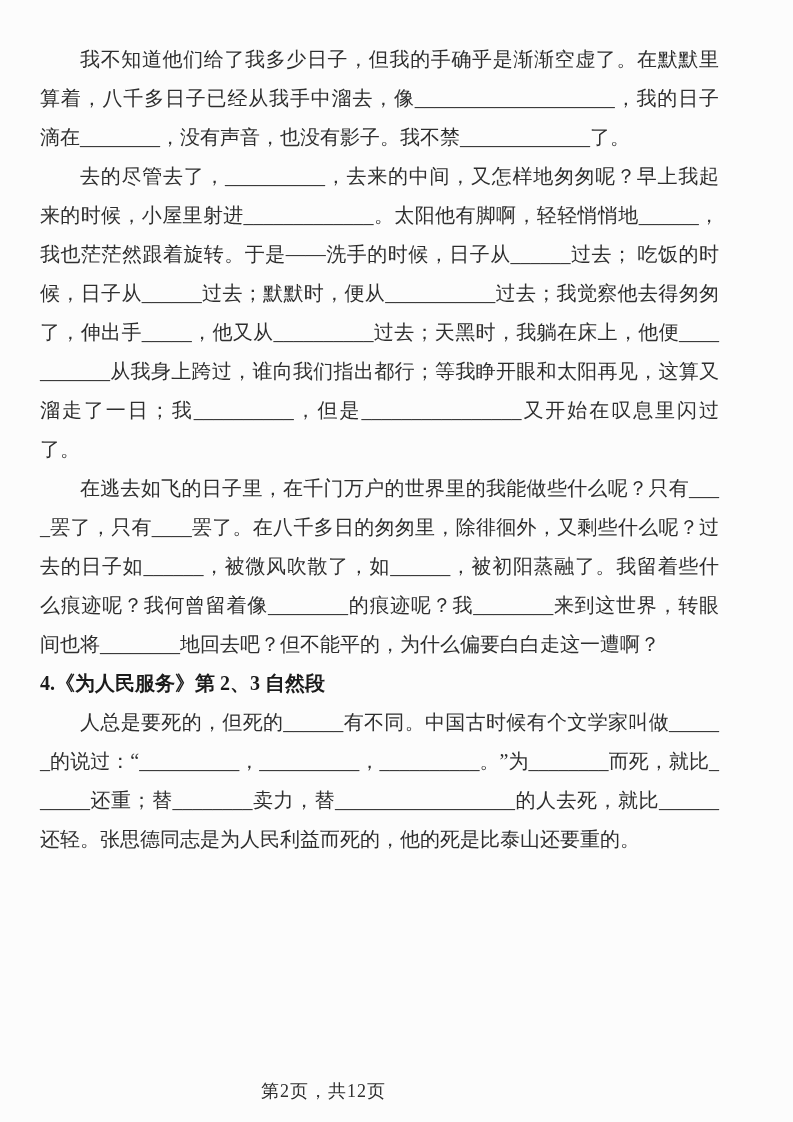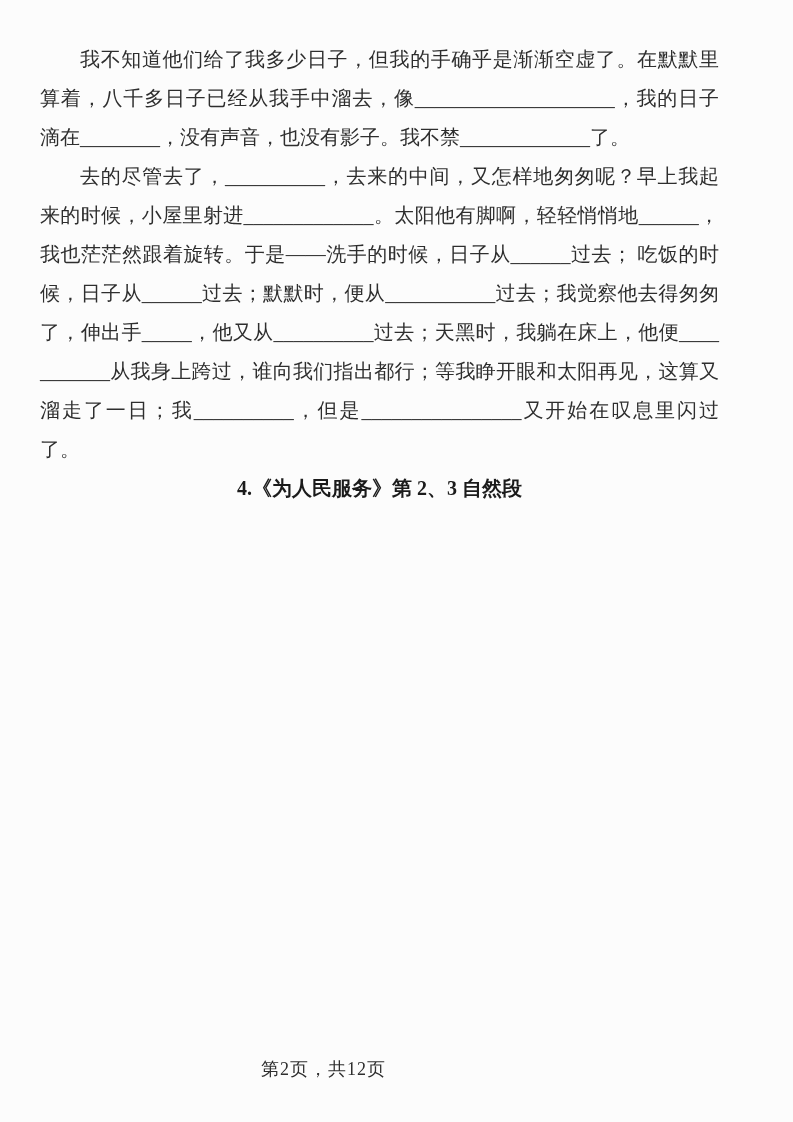--- a/index.html
+++ b/index.html
@@ -31,35 +31,37 @@
     text-indent: 2em;
     text-align: justify;
     word-break: break-all;
   }
   .heading {
     margin: 0;
     font-size: 20px;
     line-height: 39px;
     font-weight: bold;
     color: #1b1b1b;
-    text-align: center;
+    text-align: left;
   }
   .footer {
     position: absolute;
-    bottom: 41px;
+    bottom: 19px;
     left: 0;
     width: 647px;
     text-align: center;
     font-size: 18px;
     color: #2e2e2e;
     letter-spacing: 1px;
   }
 </style>
 </head>
 <body>
 
 <div class="page">
   <p class="para">我不知道他们给了我多少日子，但我的手确乎是渐渐空虚了。在默默里 算着，八千多日子已经从我手中溜去，像____________________，我的日子滴在________，没有声音，也没有影子。我不禁_____________了。</p>
   <p class="para">去的尽管去了，__________，去来的中间，又怎样地匆匆呢？早上我起来的时候，小屋里射进_____________。太阳他有脚啊，轻轻悄悄地______，我也茫茫然跟着旋转。于是——洗手的时候，日子从______过去； 吃饭的时候，日子从______过去；默默时，便从___________过去；我觉察他去得匆匆了，伸出手_____，他又从__________过去；天黑时，我躺在床上，他便___________从我身上跨过，谁向我们指出都行；等我睁开眼和太阳再见，这算又溜走了一日；我__________，但是________________又开始在叹息里闪过了。</p>
+  <p class="para">在逃去如飞的日子里，在千门万户的世界里的我能做些什么呢？只有____罢了，只有____罢了。在八千多日的匆匆里，除徘徊外，又剩些什么呢？过去的日子如______，被微风吹散了，如______，被初阳蒸融了。我留着些什么痕迹呢？我何曾留着像________的痕迹呢？我________来到这世界，转眼间也将________地回去吧？但不能平的，为什么偏要白白走这一遭啊？</p>
   <h2 class="heading">4.《为人民服务》第 2、3 自然段</h2>
+  <p class="para">人总是要死的，但死的______有不同。中国古时候有个文学家叫做______的说过：“__________，__________，__________。”为________而死，就比______还重；替________卖力，替__________________的人去死，就比______还轻。张思德同志是为人民利益而死的，他的死是比泰山还要重的。</p>
 </div>
 
 <div class="footer">第2页，共12页</div>
 
 </body></html>

